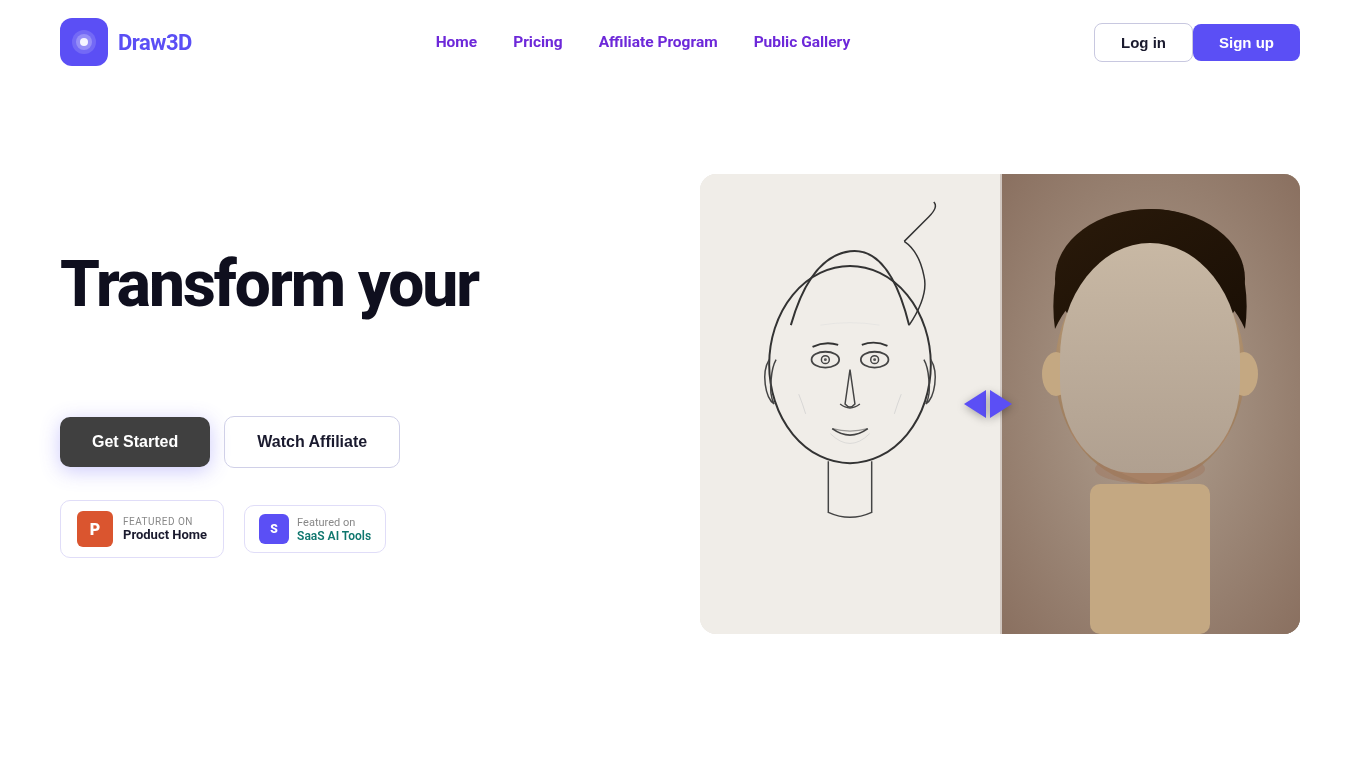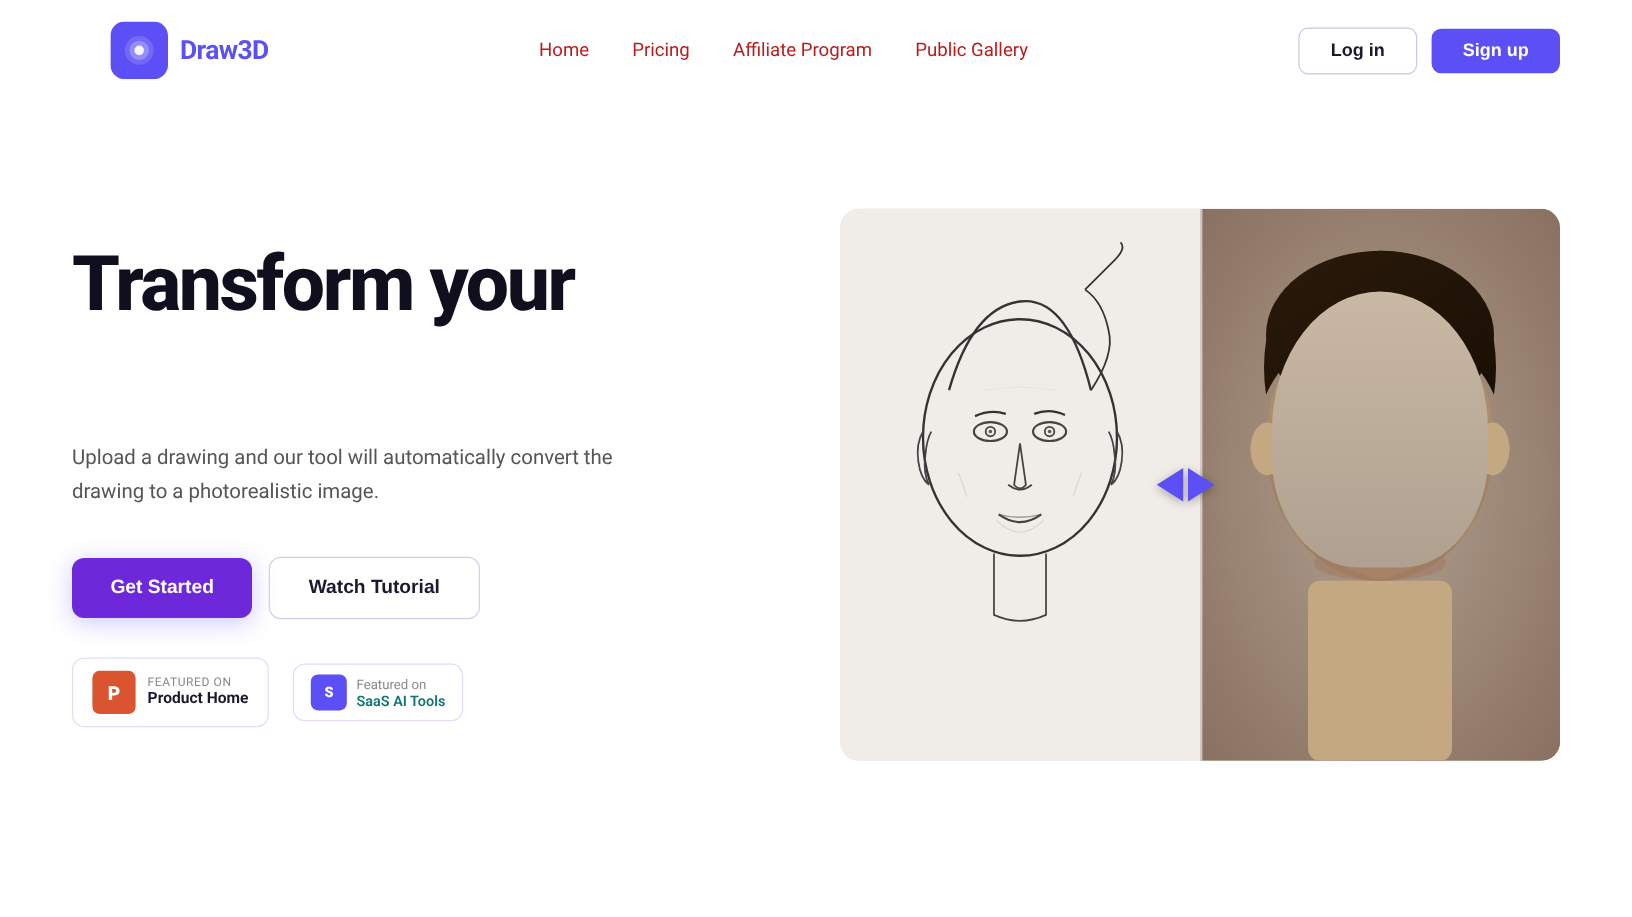--- a/index.html
+++ b/index.html
@@ -20,21 +20,20 @@
     
     .navbar {
       display: flex;
       align-items: center;
       justify-content: space-between;
       padding: 18px 60px;
       position: sticky;
       top: 0;
       background: #fff;
       z-index: 100;
-      margin-left: 32px;
     }
 
     .logo-wrap {
       display: flex;
       align-items: center;
       gap: 10px;
       cursor: pointer;
     }
 
     .logo-icon {
@@ -54,30 +53,29 @@
     }
 
     .nav-links {
       display: flex;
       align-items: center;
       gap: 36px;
     }
 
     .nav-link {
       font-size: 15.5px;
-      color: #b91c1c;
+      color: #6d28d9;
       text-decoration: none;
-      font-weight: 400;
+      font-weight: 700;
       cursor: pointer;
     }
 
     .nav-actions {
       display: flex;
       align-items: center;
-      gap: 12px;
       justify-content: space-between;
     }
 
     .btn-login {
       padding: 10px 26px;
       border-radius: 8px;
       border: 1.5px solid #c8c8e0;
       background: transparent;
       font-size: 15px;
       font-weight: 600;
@@ -131,21 +129,21 @@
 
     .hero-buttons {
       display: flex;
       gap: 14px;
       align-items: center;
     }
 
     .btn-get-started {
       padding: 16px 32px;
       border-radius: 10px;
-      background: #6d28d9;
+      background: #404040;
       color: #fff;
       font-size: 16px;
       font-weight: 700;
       border: none;
       cursor: pointer;
       box-shadow: 0 4px 20px rgba(91, 79, 245, 0.3);
     }
 
     .btn-watch {
       padding: 16px 32px;
@@ -394,25 +392,24 @@
     <button class="btn-signup">Sign up</button>
   </div>
 </nav>
 
 <section class="hero">
   <div class="hero-left">
     <h1 class="hero-heading">
       <span>Transform your</span><br>
       <br>
     </h1>
-    <p class="hero-sub">Upload a drawing and our tool will automatically convert the drawing to a photorealistic image.</p>
 
     <div class="hero-buttons">
       <button class="btn-get-started">Get Started</button>
-      <button class="btn-watch">Watch Tutorial</button>
+      <button class="btn-watch">Watch Affiliate</button>
     </div>
 
     <div class="hero-badges">
       <a class="product-hunt-badge">
         <div class="ph-logo">
           <span>P</span>
         </div>
         <div class="ph-text">
           <span class="ph-featured">Featured on</span>
           <span class="ph-name">Product Home</span>

